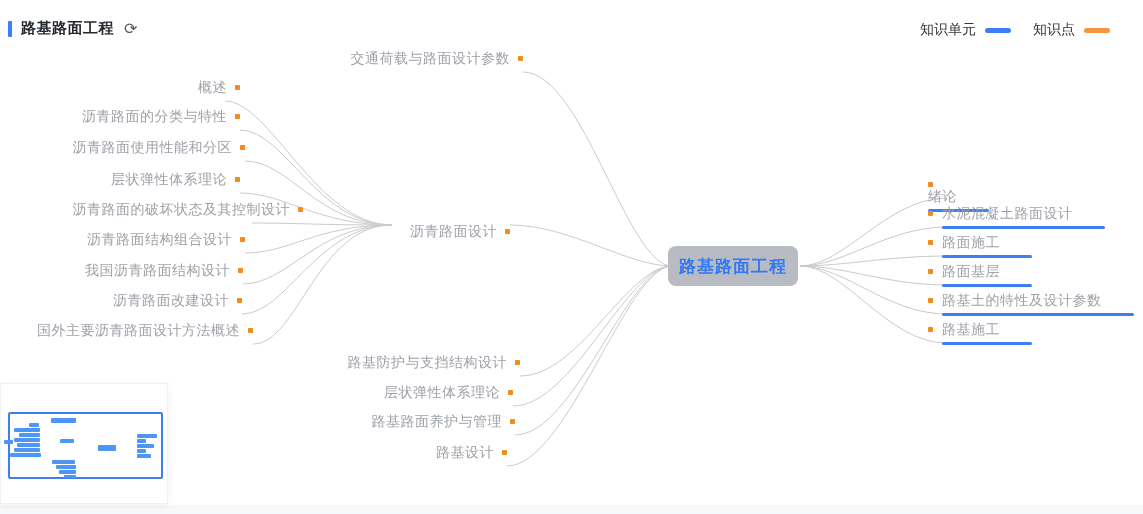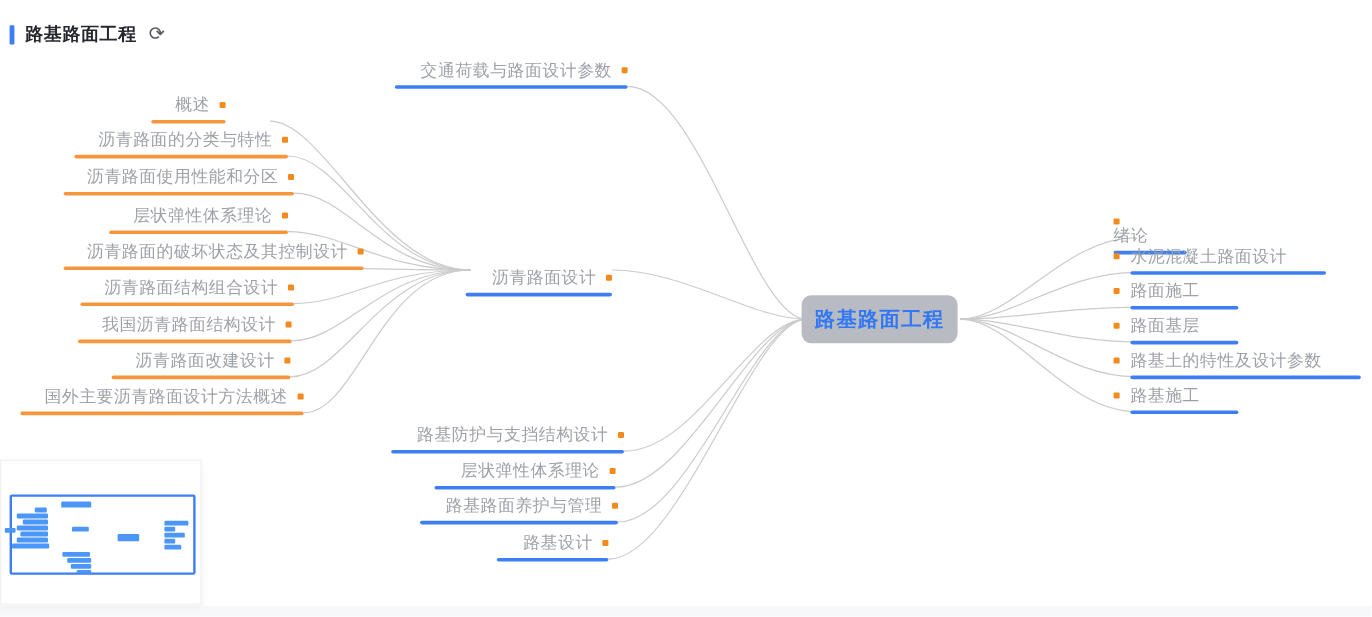--- a/index.html
+++ b/index.html
@@ -20,21 +20,21 @@
   .legend .pill.blue { background:#3d7ef2; }
   .legend .pill.orange { background:#f5953d; }
   .legend .grp { display:flex; align-items:center; }
   .legend .grp + .grp { margin-left:22px; }
 
   
   svg.edges { position:absolute; left:0; top:0; z-index:1; }
   svg.edges path { fill:none; stroke:#cbcbcb; stroke-width:1; }
 
   
-  .node { position:absolute; z-index:2; display:flex; flex-direction:column; cursor:pointer; }
+  .node { position:absolute; z-index:2; display:flex; flex-direction:row; cursor:pointer; }
   .node .row { display:flex; align-items:center; height:19px; white-space:nowrap; }
   .node .lbl { font-size:14px; color:#9da1a8; letter-spacing:.5px; }
   .node .bullet { width:5px; height:5px; background:#f28a1e; border-radius:1px; flex:none; }
   .node .row .bullet { margin-left:8px; }
   .node .uline { height:3px; border-radius:2px; margin-top:3px; align-self:stretch; }
   .uline.orange { background:#f6963c; }
   .uline.blue { background:#3d7ef2; }
   .leafL .row { padding-left:20px; justify-content:flex-end; }
   .unitL .row { padding-left:22px; justify-content:flex-end; }
   
@@ -90,20 +90,30 @@
     <path d="M800 266 C845 266, 887 314, 947 314"></path>
     <path d="M800 266 C845 266, 887 343, 947 343"></path>
   </svg>
 
   <div class="hdr">
     <span class="accent"></span>
     <span class="title">路基路面工程</span>
     <span class="refresh">⟳</span>
   </div>
 
+  <div class="legend">
+    <span class="grp">
+      <span class="lab">知识单元</span>
+      <span class="pill blue"></span>
+    </span>
+    <span class="grp">
+      <span class="lab">知识点</span>
+      <span class="pill orange"></span>
+    </span>
+  </div>
 
   <div class="root">
     <span>路基路面工程</span>
   </div>
 
   <div class="node unitL" style="right:620px; top:49px;">
     <span class="row">
         <span class="lbl">交通荷载与路面设计参数</span>
         <span class="bullet"></span>
       </span>
@@ -138,21 +148,21 @@
     <span class="uline blue"></span>
   </div>
   <div class="node unitL" style="right:636px; top:443px;">
     <span class="row">
         <span class="lbl">路基设计</span>
         <span class="bullet"></span>
       </span>
     <span class="uline blue"></span>
   </div>
 
-  <div class="node leafL" style="right:955px; top:78px;align-items:flex-end;">
+  <div class="node leafL" style="right:903px; top:78px;align-items:flex-end;">
     <span class="row">
         <span class="lbl">概述</span>
         <span class="bullet"></span>
       </span>
     <span class="uline orange"></span>
   </div>
   <div class="node leafL" style="right:903px; top:107px;">
     <span class="row">
         <span class="lbl">沥青路面的分类与特性</span>
         <span class="bullet"></span>

